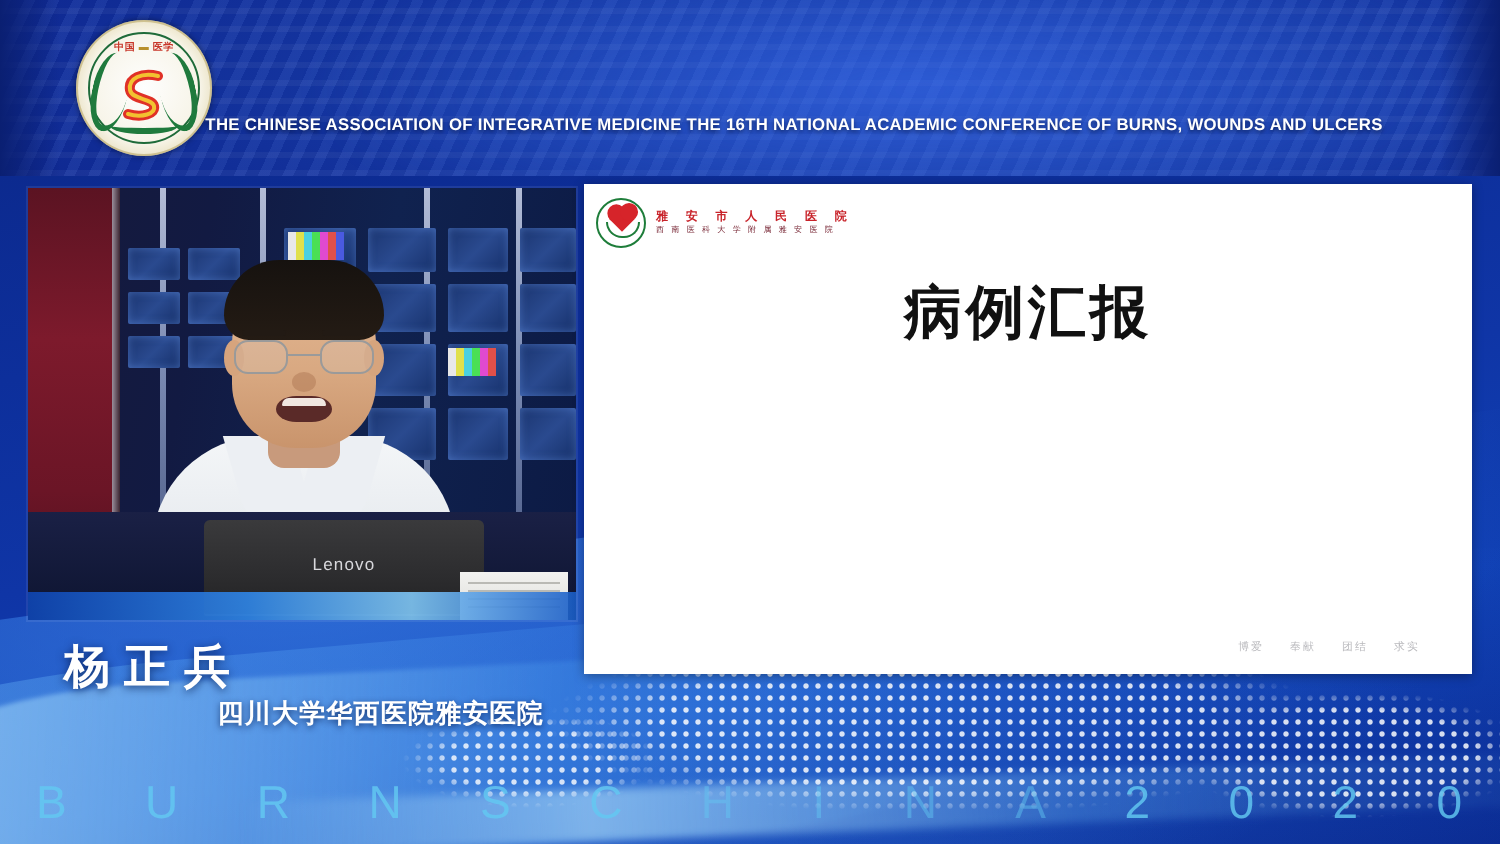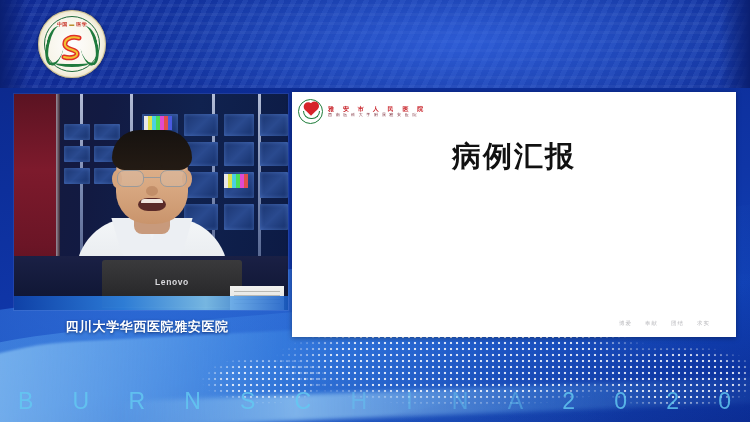--- a/index.html
+++ b/index.html
@@ -139,21 +139,20 @@
     background-size:6px 6px;
     -webkit-mask-image:radial-gradient(ellipse 80px 30px at 50% 40%, #000 0%, #000 50%, transparent 80%);
     mask-image:radial-gradient(ellipse 80px 30px at 50% 40%, #000 0%, #000 50%, transparent 80%);
   }
 
   
   .video-wrap {
     position:absolute; left:14px; top:94px; width:274px; height:216px;
     overflow:hidden; background:#0c1430;
     box-shadow:0 0 0 1px rgba(255,255,255,.08);
-    font-weight:bold;
   }
   .v-studio { position:absolute; inset:0;
     background:linear-gradient(100deg,#161a3c 0%, #121a42 30%, #10224f 60%, #0c1a44 100%); }
   .v-redpanel { position:absolute; left:0; top:0; width:42px; height:216px;
     background:linear-gradient(180deg,#5b1322 0%, #7d1a2c 35%, #6b1526 70%, #4a0f1c 100%); }
   .v-redpanel-edge { position:absolute; left:42px; top:0; width:4px; height:216px;
     background:linear-gradient(90deg,#9a8f9c,#3a2430); }
   .v-col { position:absolute; top:0; width:3px; height:216px;
     background:linear-gradient(180deg,#cfd8ef,#8fa0c8 40%,#4a5a85); opacity:.85; }
   .v-screens { position:absolute; left:50px; top:14px; width:224px; height:150px; }
@@ -265,21 +264,21 @@
   .nameplate { position:absolute; left:22px; top:318px; width:250px; }
   .np-name {
     font-family:"DejaVu Sans","Liberation Sans",sans-serif;
     font-size:23px; font-weight:bold; color:#ffffff; letter-spacing:7px;
     text-shadow:0 1px 4px rgba(0,20,70,.7);
     padding-left:10px;
   }
   .np-org, .np-org2 {
     font-family:"DejaVu Sans","Liberation Sans",sans-serif;
     font-size:13px; font-weight:bold; color:#ffffff; letter-spacing:.6px;
-    text-align:center; text-shadow:0 1px 3px rgba(0,20,70,.7);
+    text-align:right; text-shadow:0 1px 3px rgba(0,20,70,.7);
     line-height:1.42;
   }
 
   
   .wordmark {
     position:absolute; left:0; bottom:6px; width:750px; height:30px;
     display:flex; align-items:center; justify-content:space-between;
     padding:0 18px;
     font-family:"Liberation Sans",sans-serif;
     font-size:23px; color:#63c9f2; letter-spacing:1px; opacity:.82;
@@ -308,20 +307,21 @@
         <span class="gold">▬</span>
         <span>医学</span>
       </div>
       <svg class="s-mark" viewBox="0 0 26 28">
         <path d="M20 4 C12 2 5 5 6 11 C7 16 17 15 18 19 C19 23 12 25 5 23" fill="none" stroke="#e03127" stroke-width="5" stroke-linecap="round"></path>
         <path d="M20 4 C12 2 5 5 6 11 C7 16 17 15 18 19 C19 23 12 25 5 23" fill="none" stroke="#f2c230" stroke-width="2" stroke-linecap="round"></path>
       </svg>
       <div class="bot-arc"></div>
     </div>
 
+    <div class="header-en">THE CHINESE ASSOCIATION OF INTEGRATIVE MEDICINE  THE 16TH NATIONAL ACADEMIC CONFERENCE OF BURNS, WOUNDS AND ULCERS</div>
   </div>
 
   <div class="body-bg">
     <div class="swoosh1"></div>
     <div class="swoosh2"></div>
     <div class="swoosh3"></div>
     <div class="lightstreak"></div>
   </div>
   <div class="worldmap"></div>
   <div class="worldmap2"></div>
@@ -425,20 +425,21 @@
 
     <div class="slide-footer">
       <span>博爱</span>
       <span>奉献</span>
       <span>团结</span>
       <span>求实</span>
     </div>
   </div>
 
   <div class="nameplate">
+    <div class="np-name">杨正兵</div>
     <div class="np-org">四川大学华西医院雅安医院</div>
   </div>
 
   <div class="wordmark">
     <span>B</span>
     <span>U</span>
     <span>R</span>
     <span>N</span>
     <span>S</span>
     <span>C</span>

